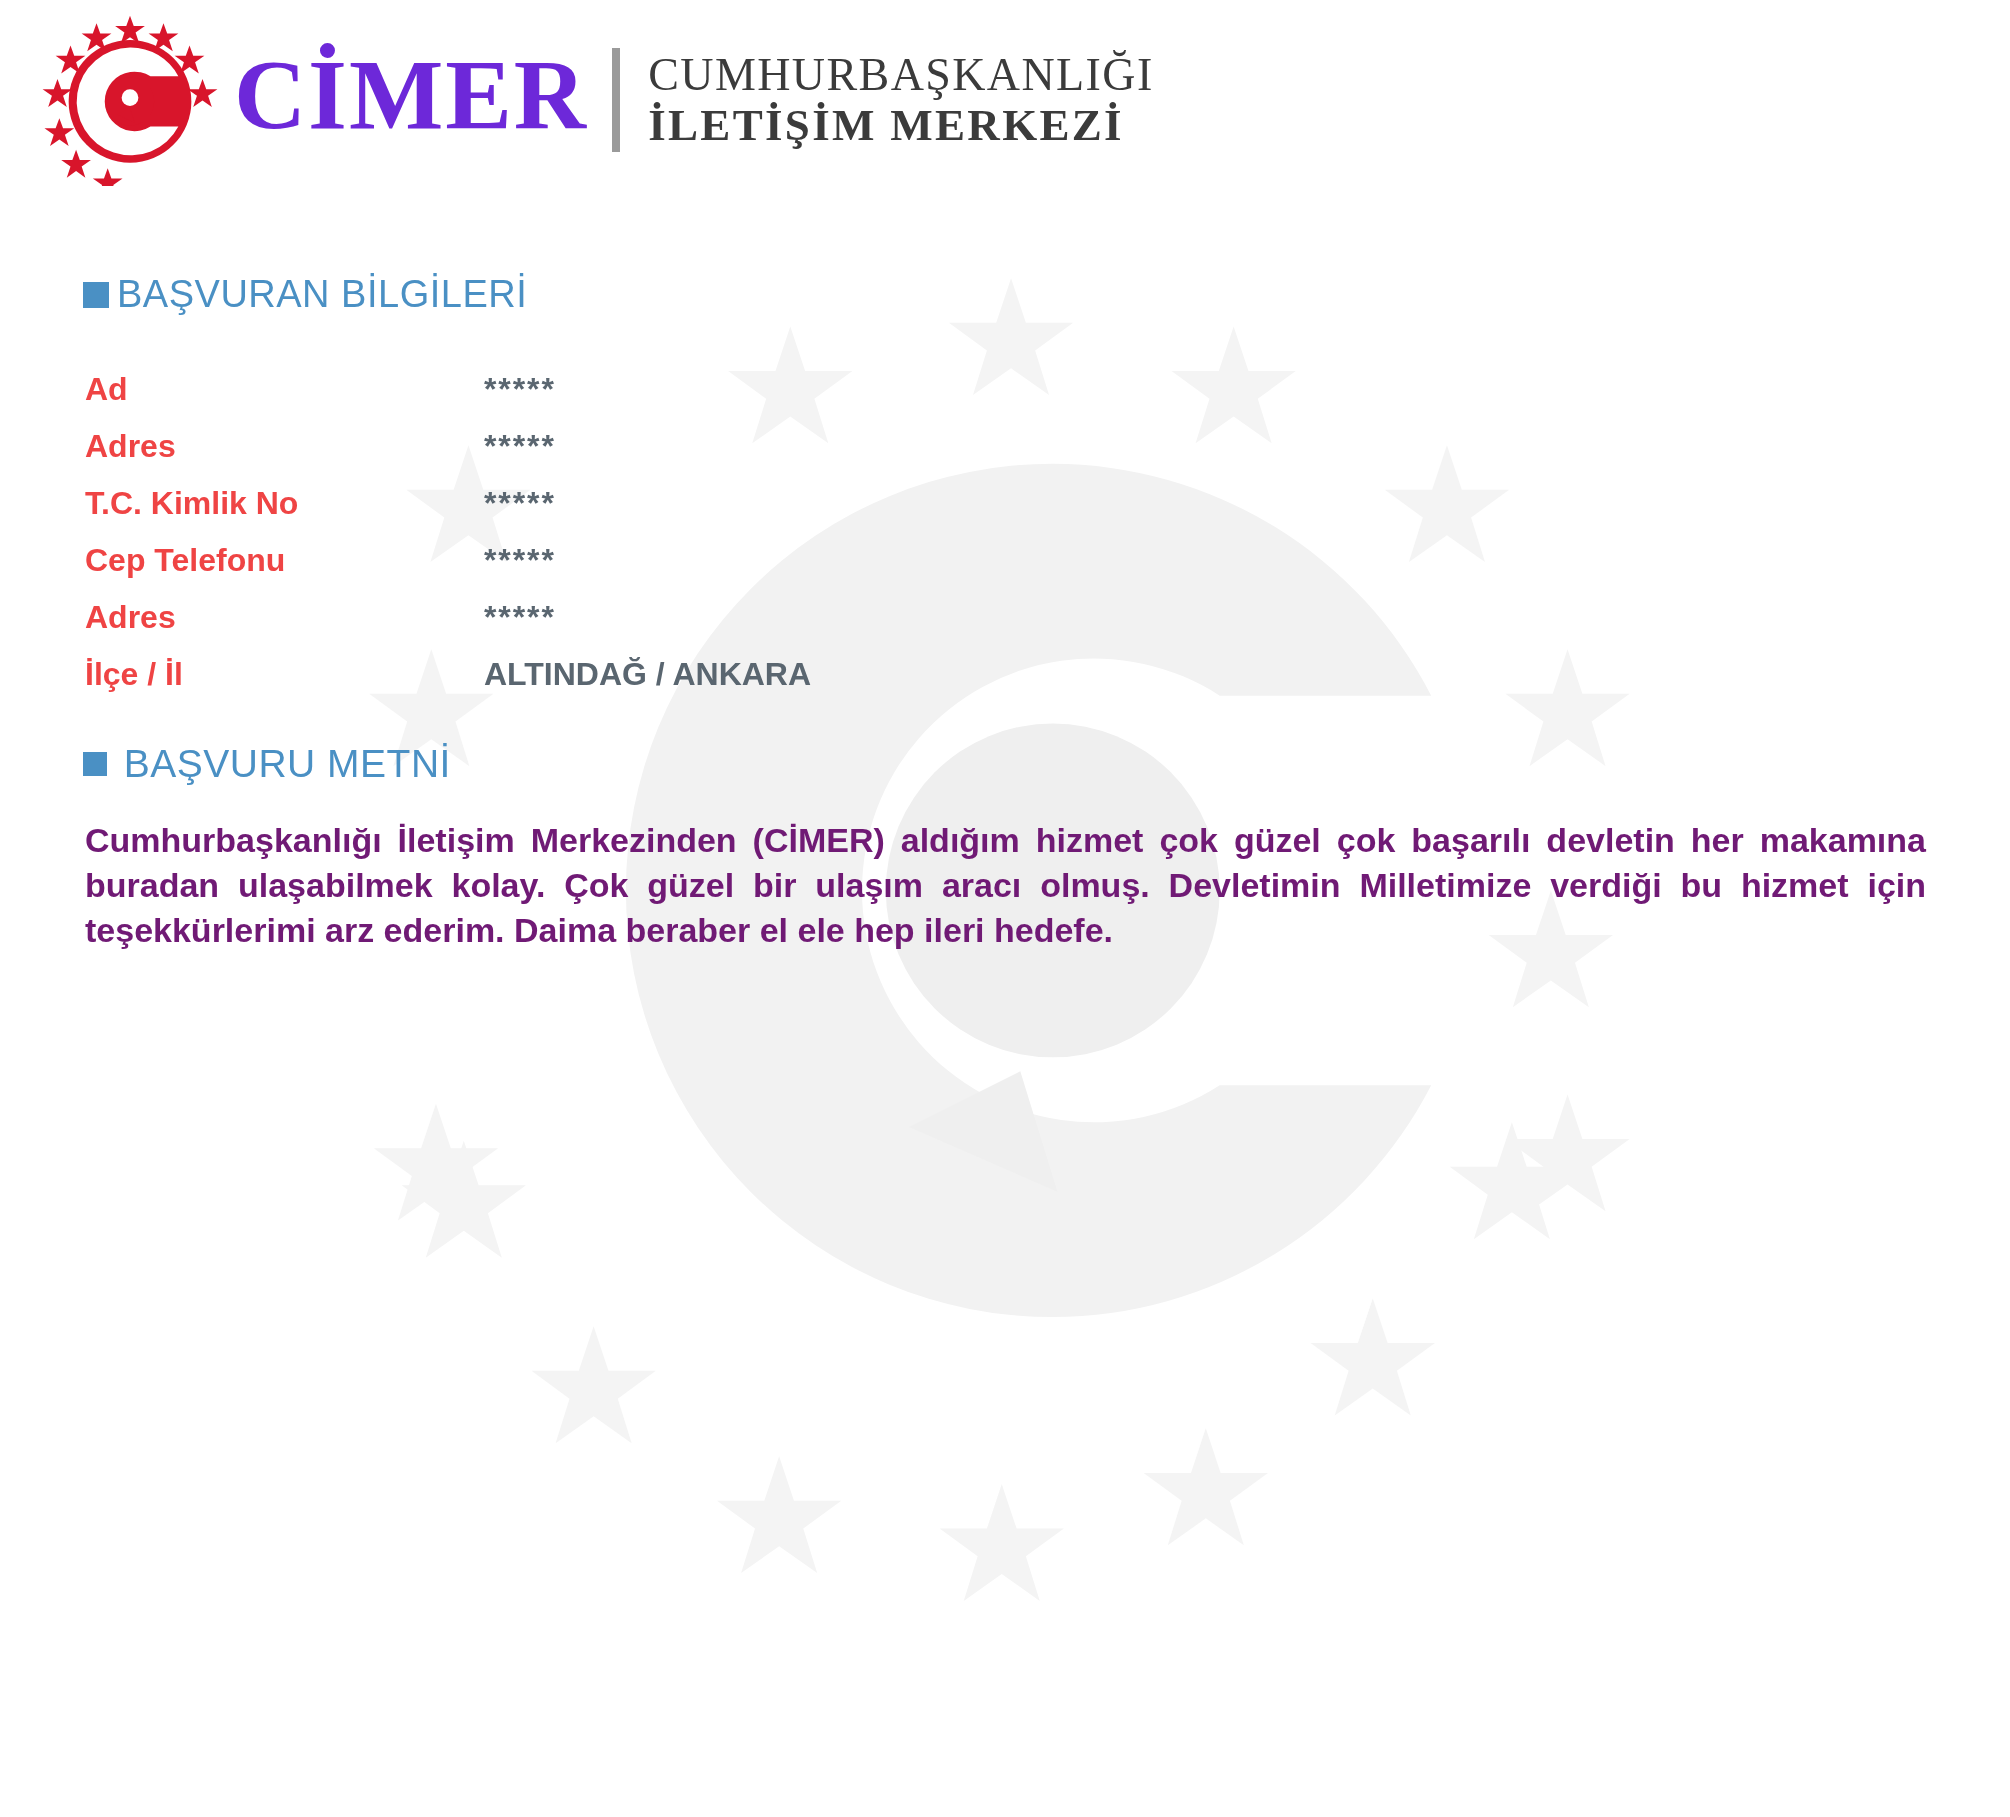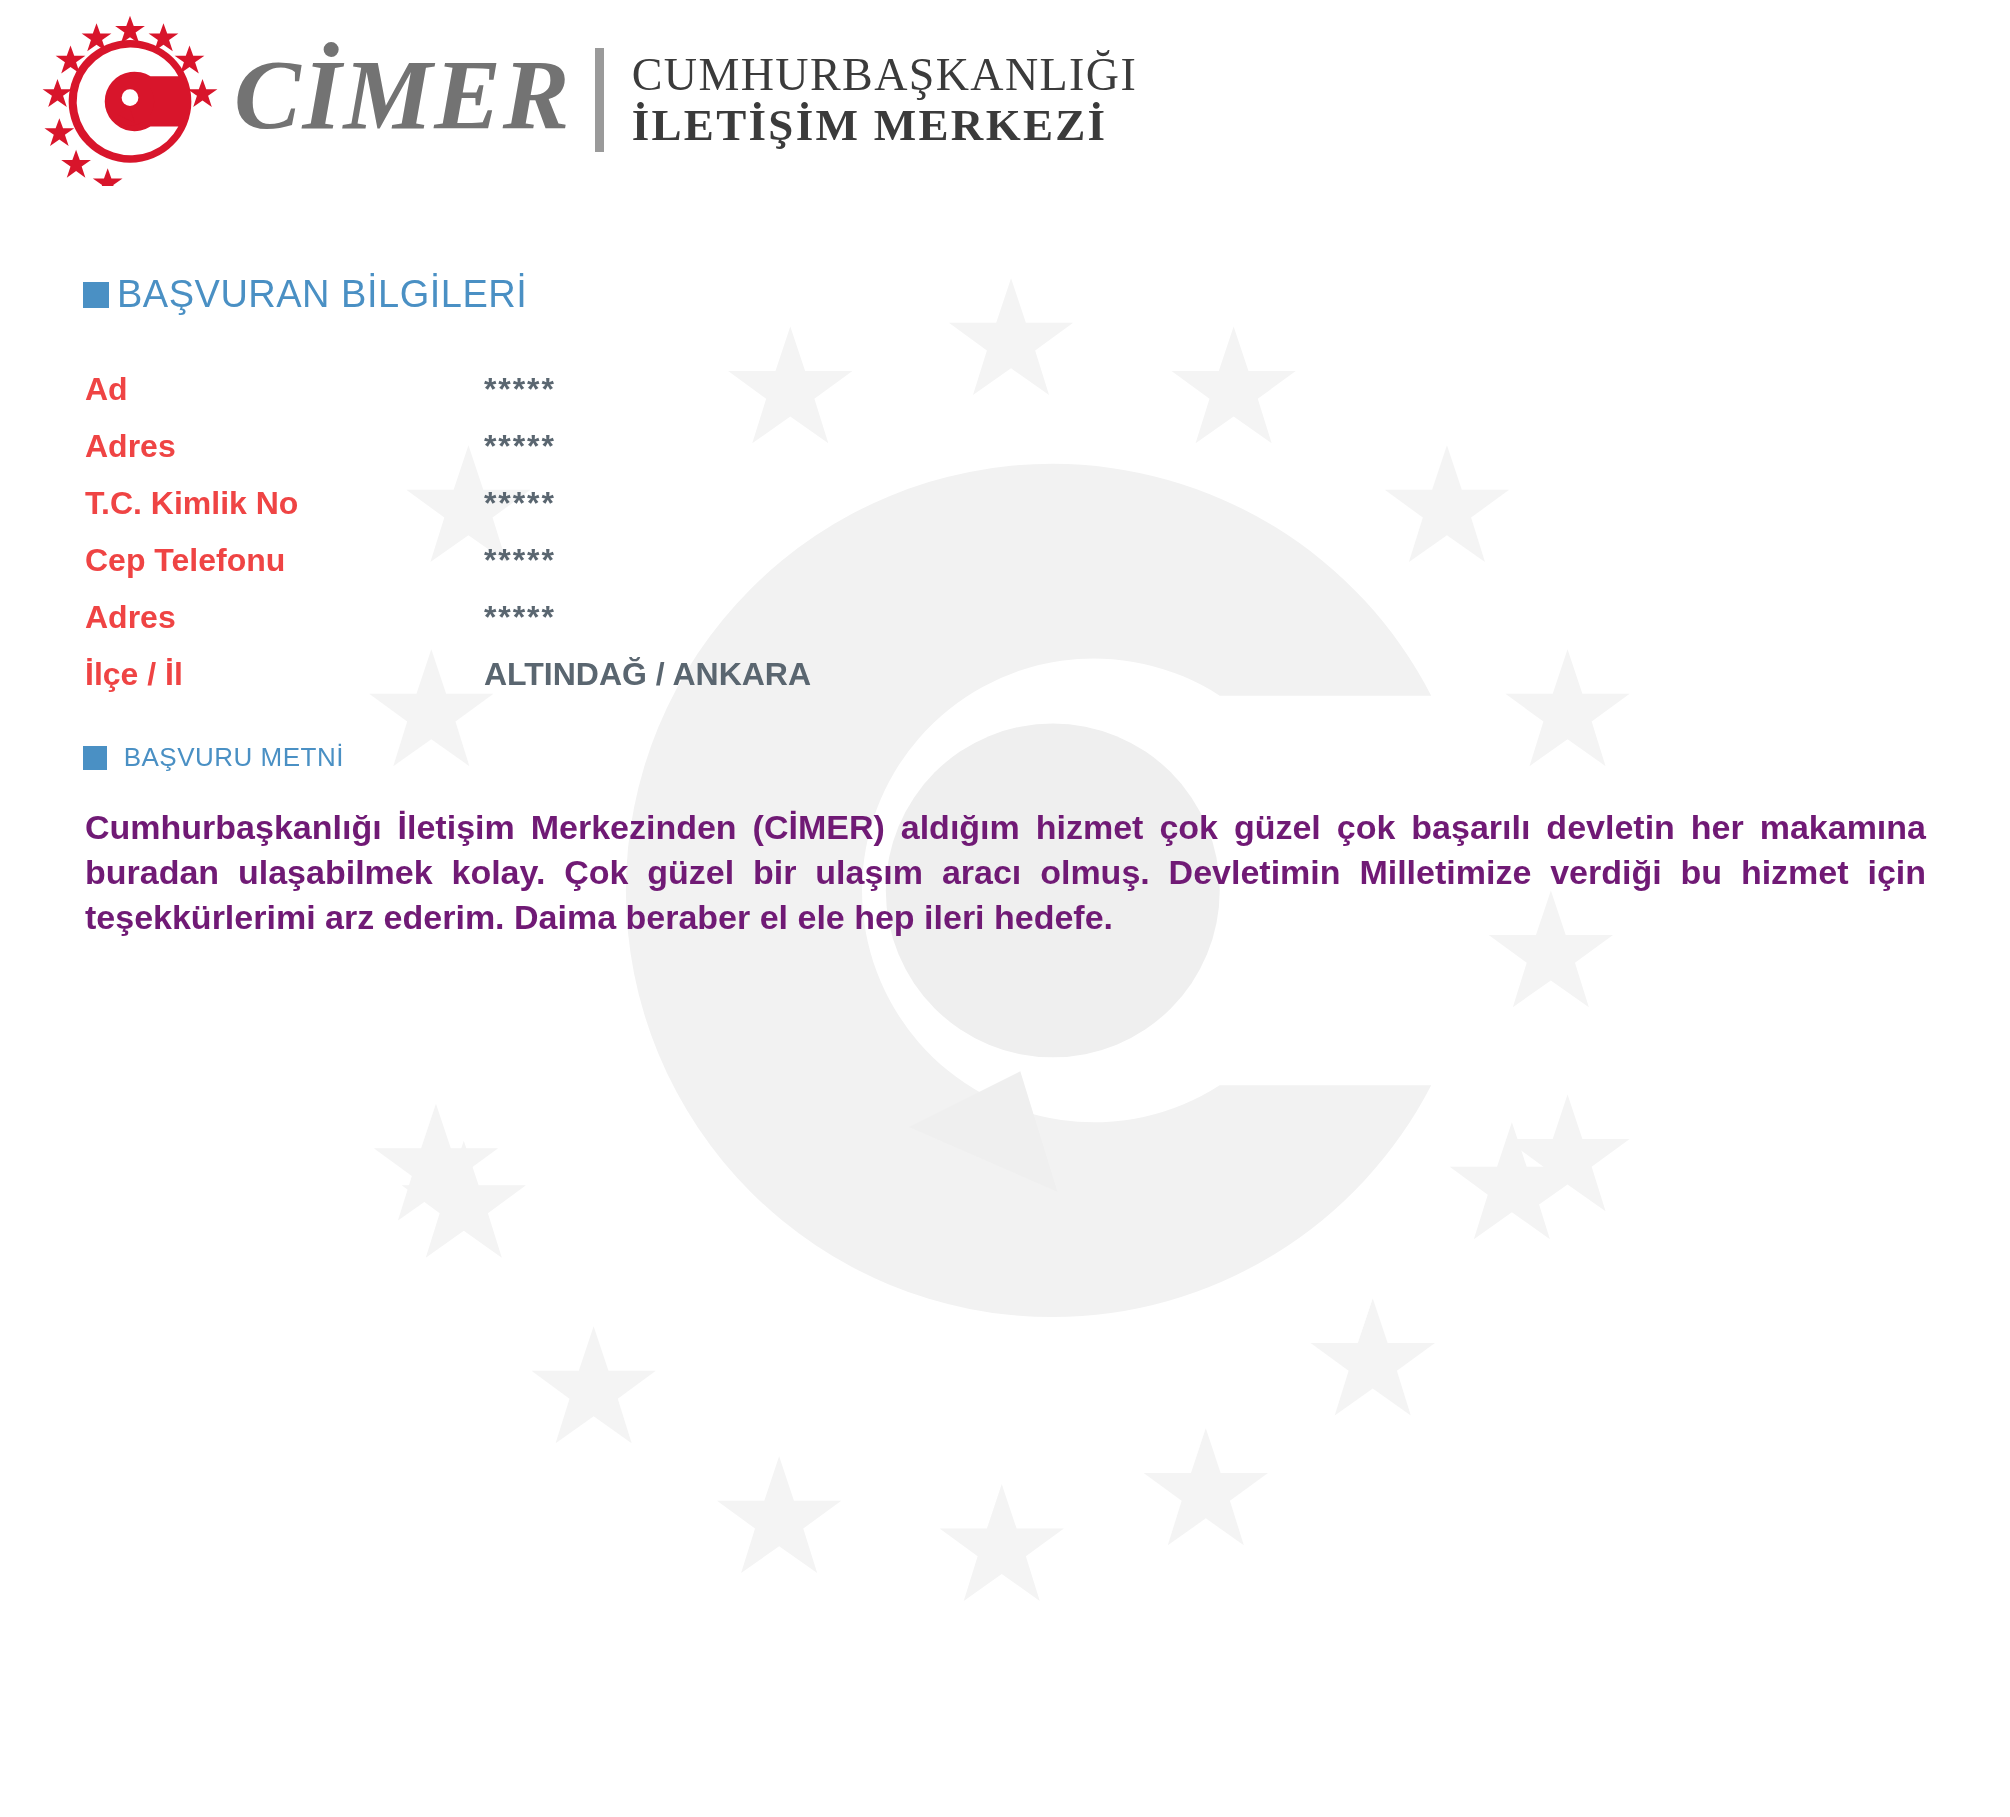--- a/index.html
+++ b/index.html
@@ -49,24 +49,23 @@
     margin-left: 11px;
     display: flex;
     align-items: center;
     height: 139px;
   }
   .cimer-text {
     font-family: "Liberation Serif", serif;
     font-weight: bold;
     font-size: 100px;
     letter-spacing: 1.9px;
-    color: #737373;
+    color: #6d28d9;
     line-height: 1;
     padding-bottom: 9.3px;
-    font-style: italic;
   }
   .logo-divider {
     width: 8.3px;
     height: 104px;
     background: #9a9a9a;
     margin: 0 28px 0 24px;
   }
   .logo-sub {
     font-family: "Liberation Serif", serif;
     color: #3b3b3b;
@@ -104,21 +103,21 @@
     letter-spacing: 0.5px;
     font-weight: normal;
   }
   #head-applicant { margin-top: 74px; }
   #head-text {
     margin-top: 39px;
     margin-left: 83px;
     gap: 16.7px;
   }
   #head-text .sq { width: 24px; height: 24px; }
-  #head-text .section-title { font-size: 26px; }
+  #head-text .section-title { font-size: 39px; }
 
   
   #info-table {
     margin-top: 45px;
     margin-left: 85px;
     border-collapse: collapse;
   }
   #info-table td {
     padding: 0;
     vertical-align: top;

